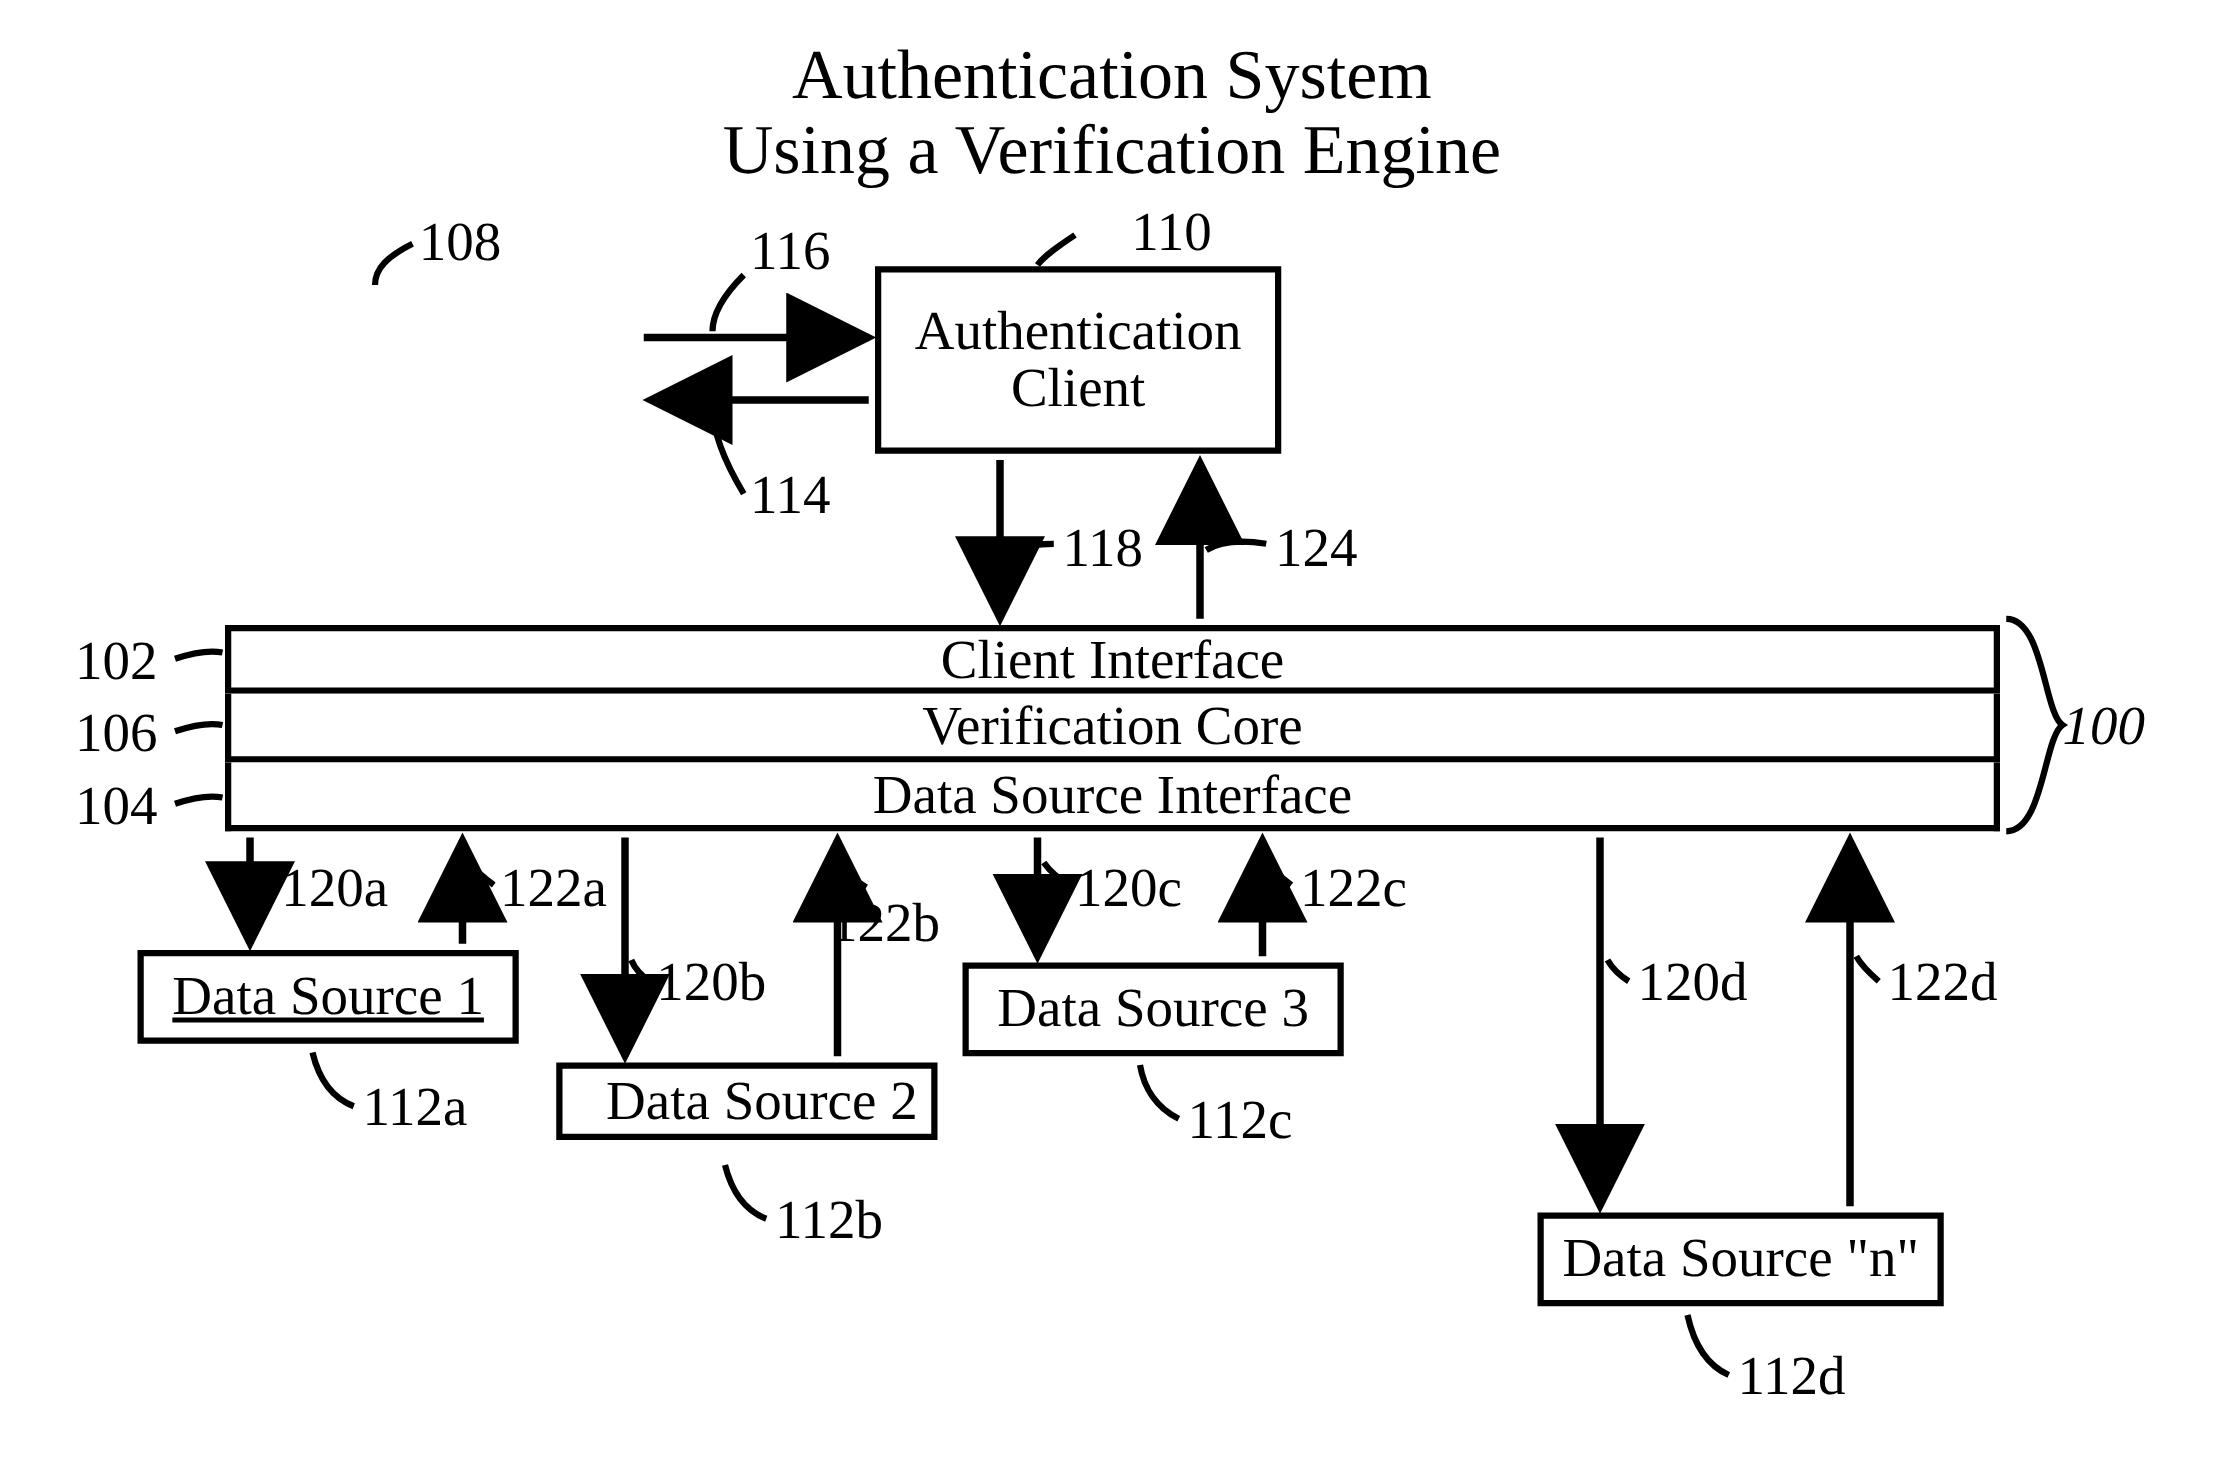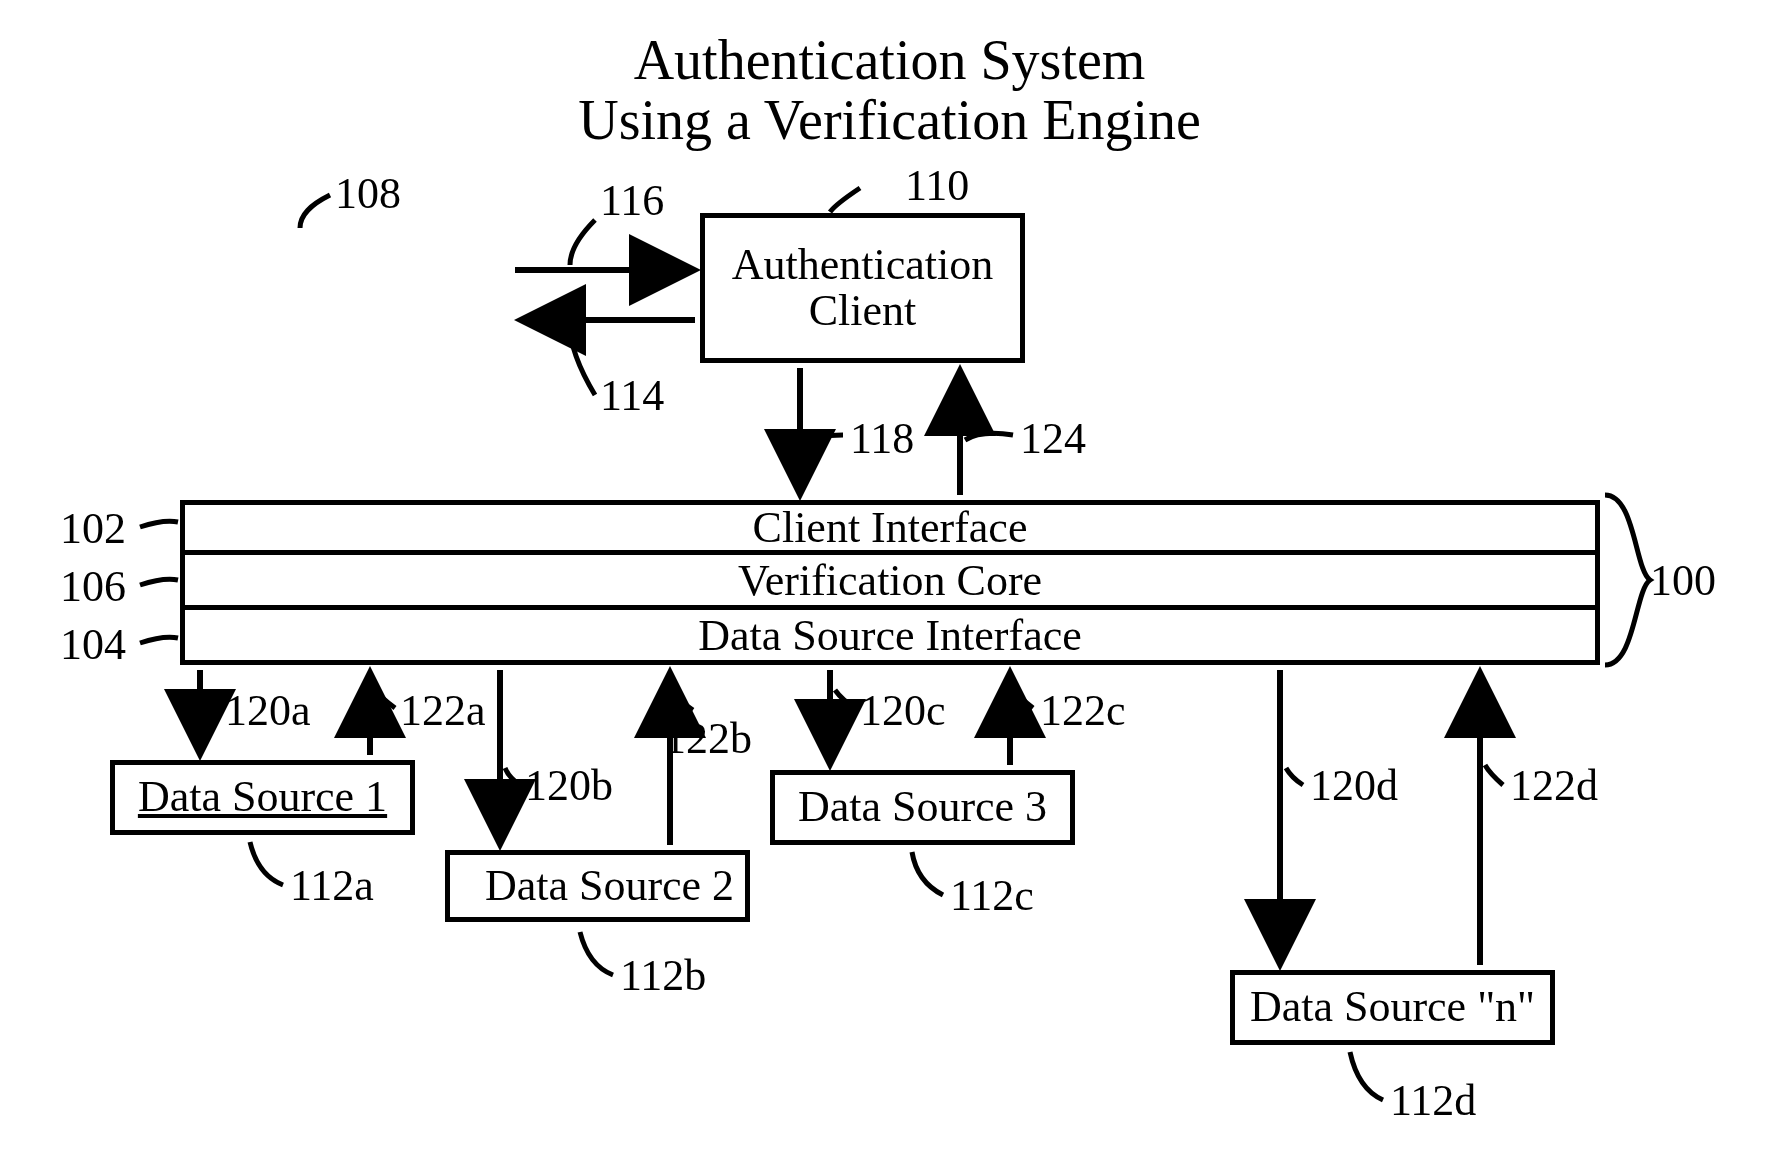--- a/index.html
+++ b/index.html
@@ -79,40 +79,40 @@
   <div class="bar" style="left:180px; top:555px; width:1420px; height:55px; border-top:none;">
     <span>Verification Core</span>
   </div>
   <div class="bar" style="left:180px; top:610px; width:1420px; height:55px; border-top:none;">
     <span>Data Source Interface</span>
   </div>
 
   <div class="box" style="left:110px; top:760px; width:305px; height:75px;text-decoration:underline;">
     <span>Data Source 1</span>
   </div>
-  <div class="box" style="left:445px; top:850px; width:305px; height:72px;padding-left:24px;">
+  <div class="box" style="left:445px; top:850px; width:305px; height:62px;padding-left:24px;">
     <span>Data Source 2</span>
   </div>
   <div class="box" style="left:770px; top:770px; width:305px; height:75px;">
     <span>Data Source 3</span>
   </div>
   <div class="box" style="left:1230px; top:970px; width:325px; height:75px;">
     <span>Data Source "n"</span>
   </div>
 
   <div class="lbl" style="left:335px; top:168px;">108</div>
   <div class="lbl" style="left:600px; top:175px;">116</div>
   <div class="lbl" style="left:870px; top:160px;margin-left:35px;">110</div>
   <div class="lbl" style="left:600px; top:370px;">114</div>
   <div class="lbl" style="left:850px; top:413px;">118</div>
   <div class="lbl" style="left:1020px; top:413px;">124</div>
   <div class="lbl" style="left:60px;  top:503px;">102</div>
   <div class="lbl" style="left:60px;  top:561px;">106</div>
   <div class="lbl" style="left:60px;  top:619px;">104</div>
-  <div class="lbl" style="left:1650px; top:555px;">100</div>
+  <div class="lbl" style="left:1650px; top:555px;font-style:italic;">100</div>
 
   <div class="lbl" style="left:225px;  top:685px;">120a</div>
   <div class="lbl" style="left:400px;  top:685px;">122a</div>
   <div class="lbl" style="left:525px;  top:760px;">120b</div>
   <div class="lbl" style="left:664px;  top:685px;margin-top:28px;">122b</div>
   <div class="lbl" style="left:860px;  top:685px;">120c</div>
   <div class="lbl" style="left:1040px; top:685px;">122c</div>
   <div class="lbl" style="left:1310px; top:760px;">120d</div>
   <div class="lbl" style="left:1510px; top:760px;">122d</div>
 

